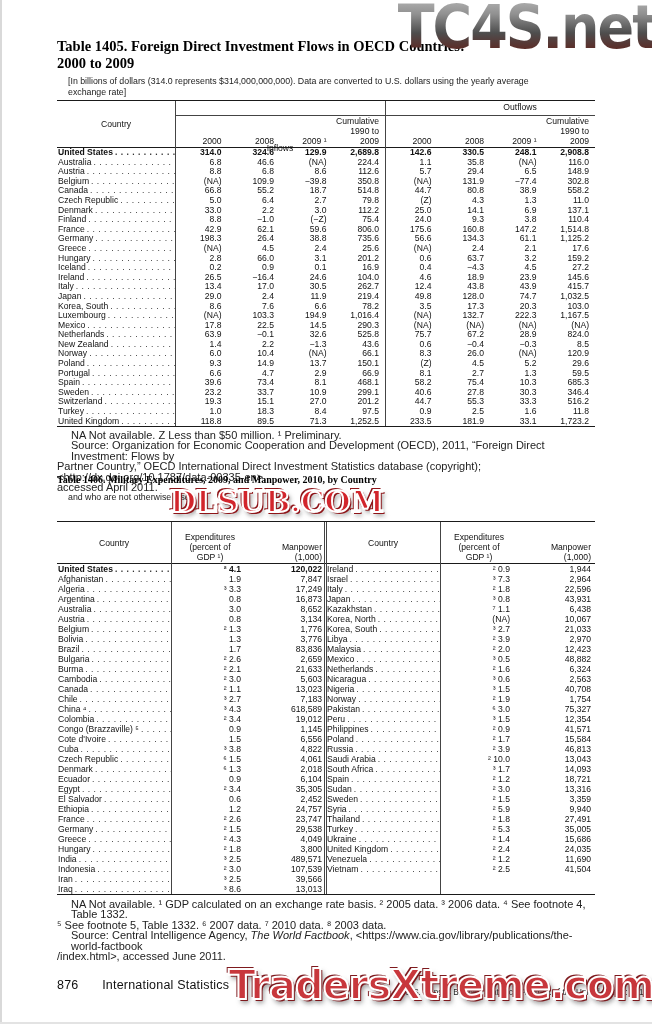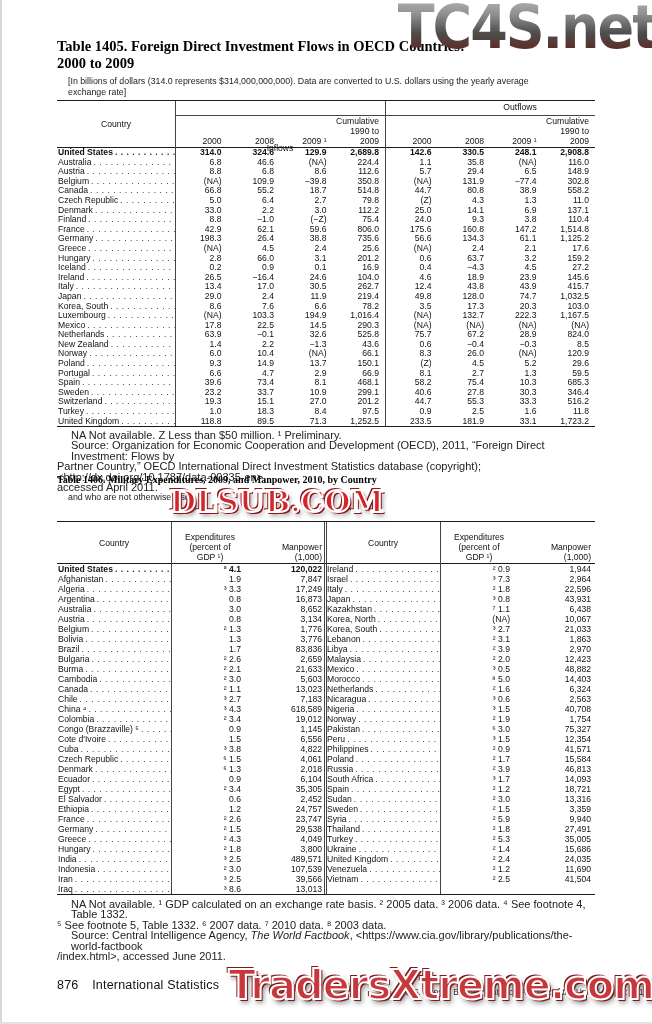--- a/index.html
+++ b/index.html
@@ -72,21 +72,21 @@
 
   
   .fnote { left:57px; width:538px; font-size:11px; line-height:10.4px; color:#222; }
   .ind { padding-left:14px; }
   .f1405 { top:430px; }
   .f1406 { top:899px; }
   .src-it { font-style:italic; }
 
   
   .pagefoot { left:57px; top:978px; font-size:12.5px; color:#111; letter-spacing:0.2px; }
-  .pagefoot .pgnum { margin-right:10px; }
+  .pagefoot .pgnum { margin-right:20px; }
   .src-foot { right:4px; top:988px; font-size:8.2px; color:#222; }
 
   
   .wm { position:absolute; font-weight:900; pointer-events:none; }
   .wm-top {
     top:-8px; right:-4px; font-size:54px; letter-spacing:-2px;
     font-family:"DejaVu Sans","Liberation Sans",sans-serif;
     background:linear-gradient(180deg,#c2c2c2 0%,#8f8f8f 32%,#4e4e4e 58%,#5d2b26 82%,#6f3a31 100%);
     -webkit-background-clip:text; background-clip:text; color:transparent;
     transform:scaleY(1.12); transform-origin:top;
@@ -892,28 +892,20 @@
         <div class="row">
           <div class="stub">
             <span class="nm">Korea, South</span>
             <span class="leader"></span>
           </div>
           <div class="exp">³ 2.7</div>
           <div class="man">21,033</div>
         </div>
         <div class="row">
           <div class="stub">
-            <span class="nm">Lebanon</span>
-            <span class="leader"></span>
-          </div>
-          <div class="exp">² 3.1</div>
-          <div class="man">1,863</div>
-        </div>
-        <div class="row">
-          <div class="stub">
             <span class="nm">Libya</span>
             <span class="leader"></span>
           </div>
           <div class="exp">² 3.9</div>
           <div class="man">2,970</div>
         </div>
         <div class="row">
           <div class="stub">
             <span class="nm">Malaysia</span>
             <span class="leader"></span>
@@ -924,28 +916,20 @@
         <div class="row">
           <div class="stub">
             <span class="nm">Mexico</span>
             <span class="leader"></span>
           </div>
           <div class="exp">³ 0.5</div>
           <div class="man">48,882</div>
         </div>
         <div class="row">
           <div class="stub">
-            <span class="nm">Morocco</span>
-            <span class="leader"></span>
-          </div>
-          <div class="exp">⁸ 5.0</div>
-          <div class="man">14,403</div>
-        </div>
-        <div class="row">
-          <div class="stub">
             <span class="nm">Netherlands</span>
             <span class="leader"></span>
           </div>
           <div class="exp">² 1.6</div>
           <div class="man">6,324</div>
         </div>
         <div class="row">
           <div class="stub">
             <span class="nm">Nicaragua</span>
             <span class="leader"></span>
@@ -1001,20 +985,28 @@
           <div class="exp">² 1.7</div>
           <div class="man">15,584</div>
         </div>
         <div class="row">
           <div class="stub">
             <span class="nm">Russia</span>
             <span class="leader"></span>
           </div>
           <div class="exp">² 3.9</div>
           <div class="man">46,813</div>
+        </div>
+        <div class="row">
+          <div class="stub">
+            <span class="nm">Saudi Arabia</span>
+            <span class="leader"></span>
+          </div>
+          <div class="exp">² 10.0</div>
+          <div class="man">13,043</div>
         </div>
         <div class="row">
           <div class="stub">
             <span class="nm">South Africa</span>
             <span class="leader"></span>
           </div>
           <div class="exp">³ 1.7</div>
           <div class="man">14,093</div>
         </div>
         <div class="row">

